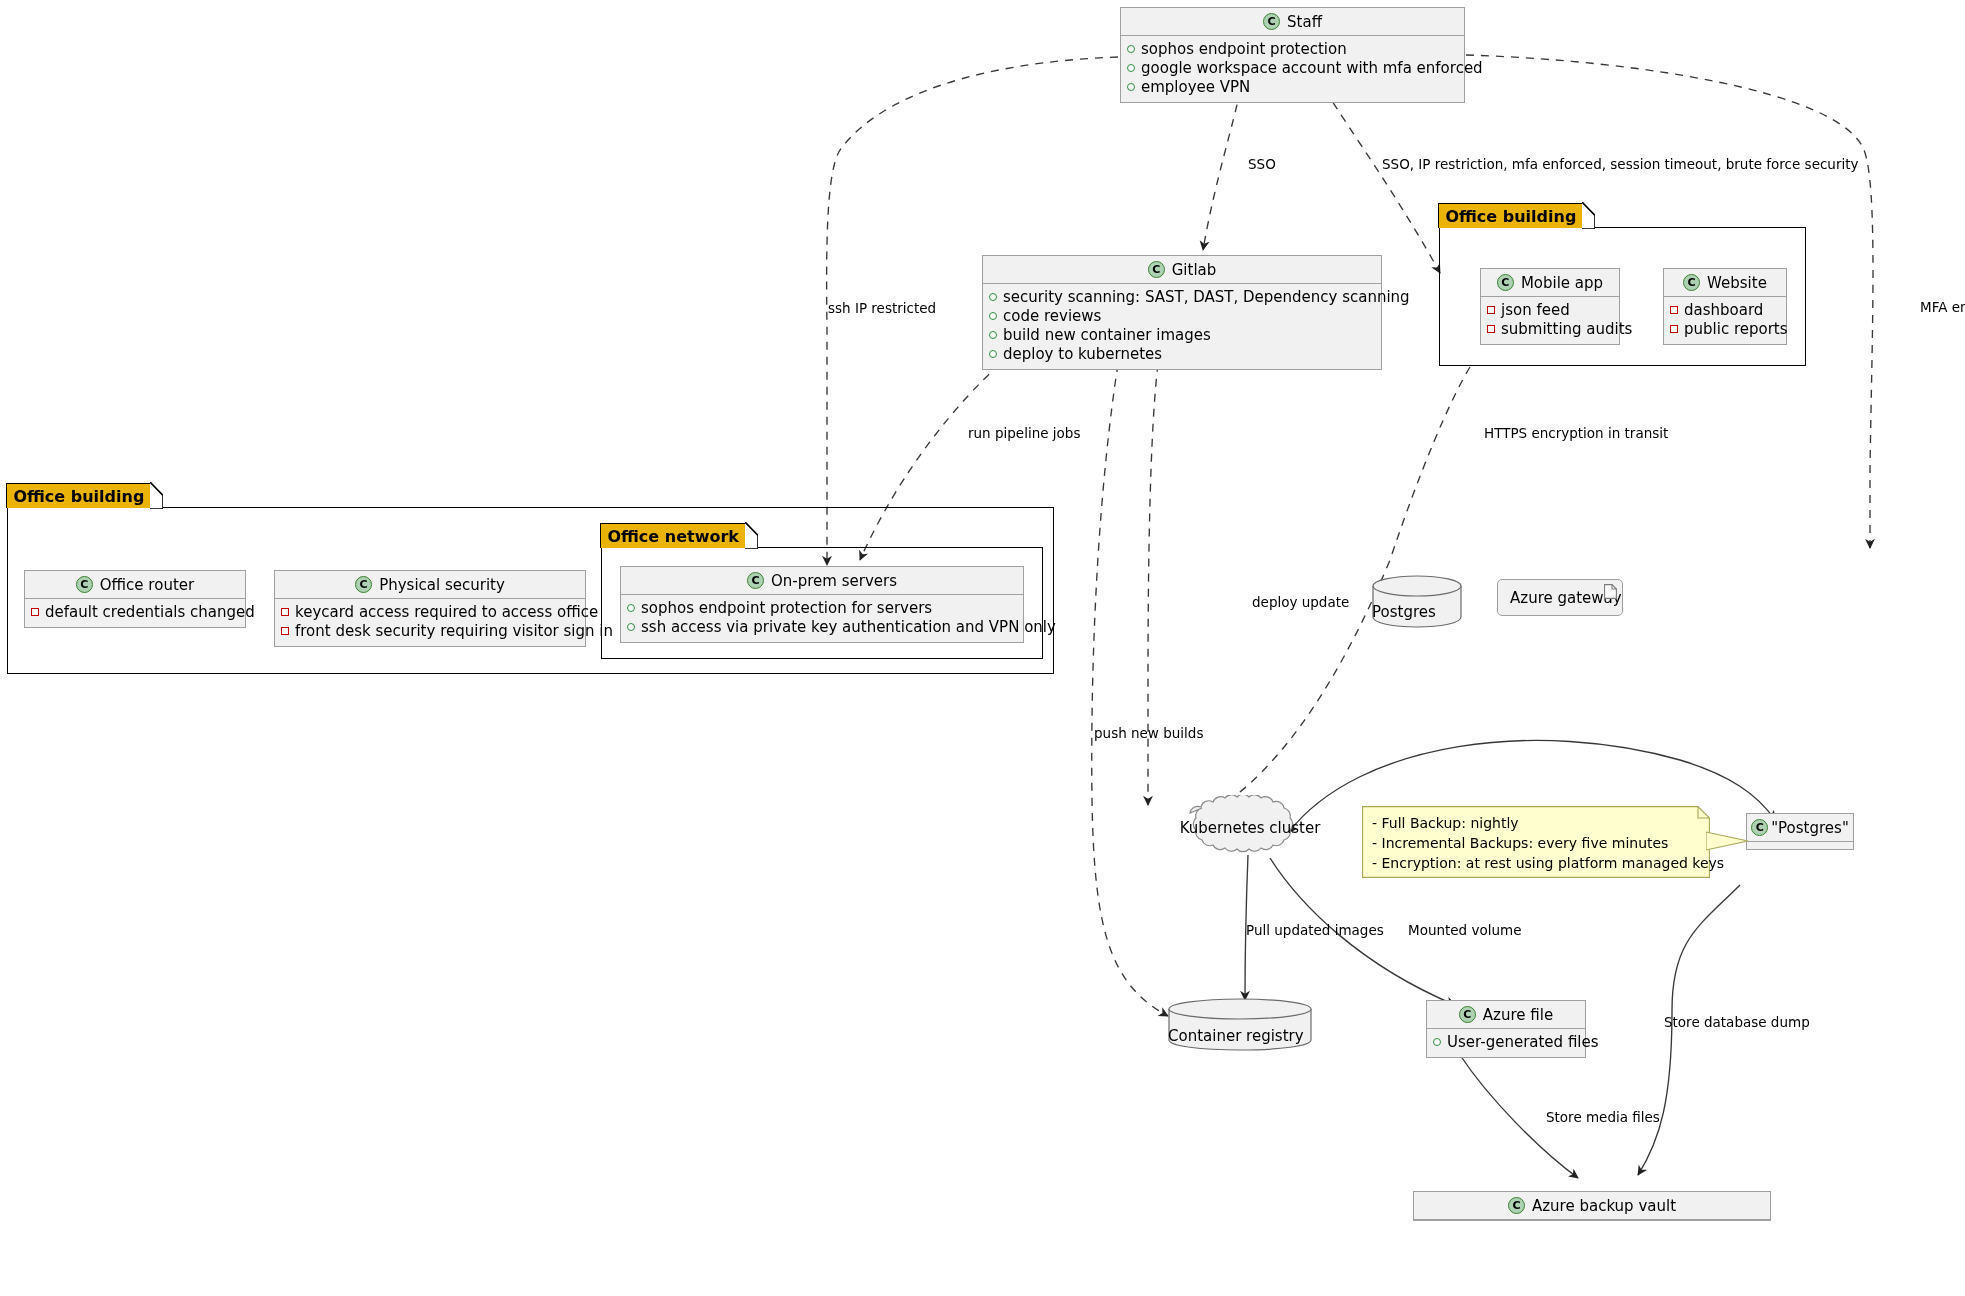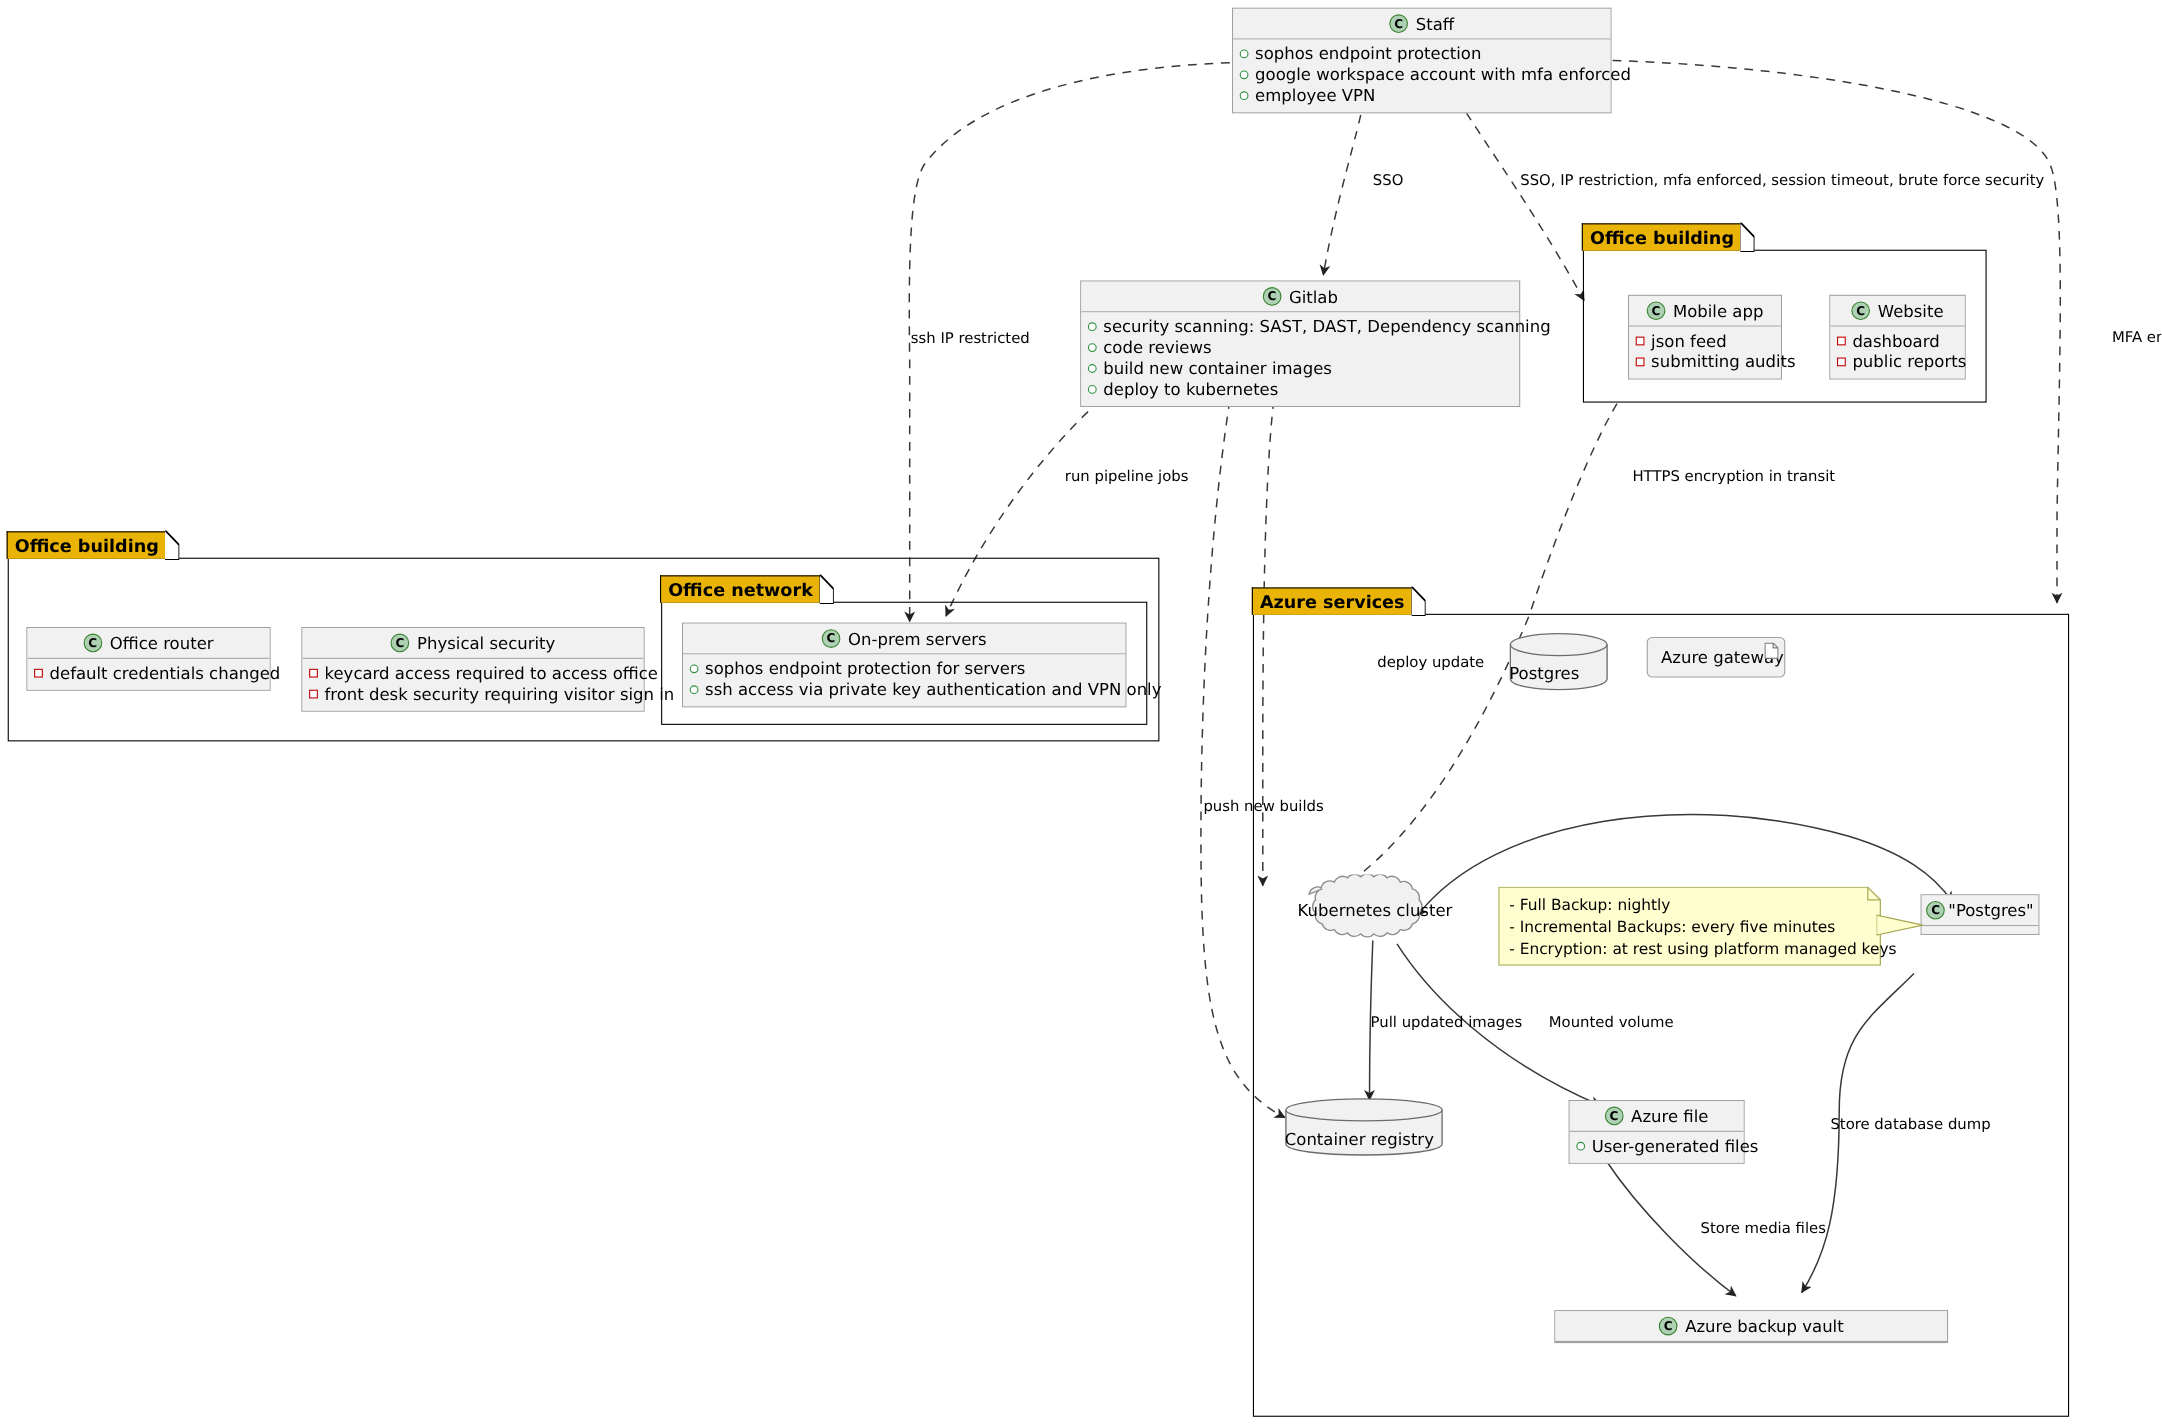--- a/index.html
+++ b/index.html
@@ -311,30 +311,20 @@
     <div class="pkg-tab" style="top: -25px; width: 145.547px;">
       <span>Office network</span>
       <span class="tab-skew">
         <svg width="14" height="27" viewBox="0 0 14 27">
             <path d="M0,0 L13,13.5 L13,27 L0,27" fill="#ffffff" stroke="#000000" stroke-width="1.6"></path>
           </svg>
       </span>
     </div>
   </div>
 
-  <div class="pkg" style="left:1139px; top:558px; width:742px; height:730px;">
-    <div class="pkg-tab" style="top: -25px; width: 145.438px;">
-      <span>Azure services</span>
-      <span class="tab-skew">
-        <svg width="14" height="27" viewBox="0 0 14 27">
-            <path d="M0,0 L13,13.5 L13,27 L0,27" fill="#ffffff" stroke="#000000" stroke-width="1.6"></path>
-          </svg>
-      </span>
-    </div>
-  </div>
 
   <div class="cls" style="left:1120px; top:7px; width:345px;">
     <div class="cls-head">
       <span class="cls-icon">C</span>
       <span>Staff</span>
     </div>
     <div class="cls-body">
       <div class="attr">
         <span class="bullet-field"></span>
         <span>sophos endpoint protection</span>

